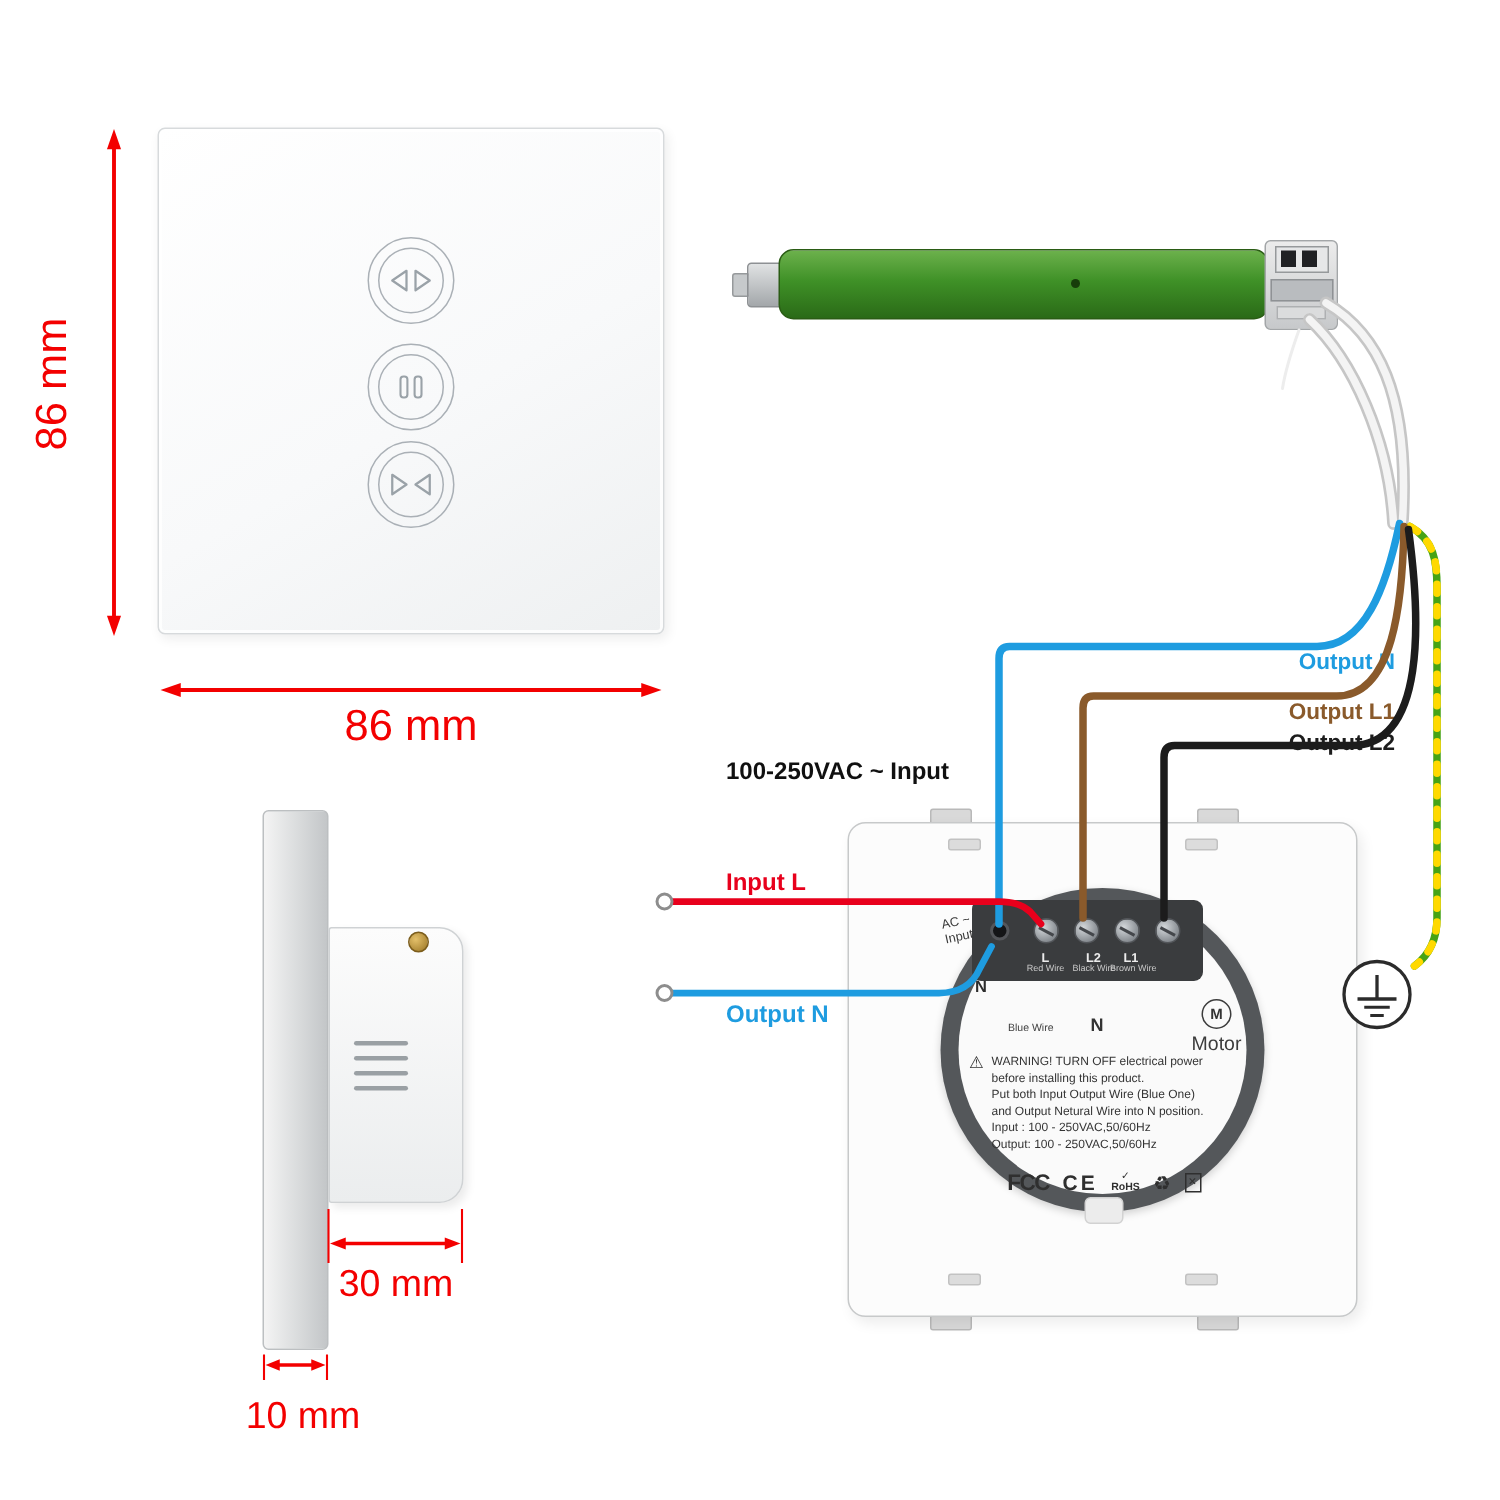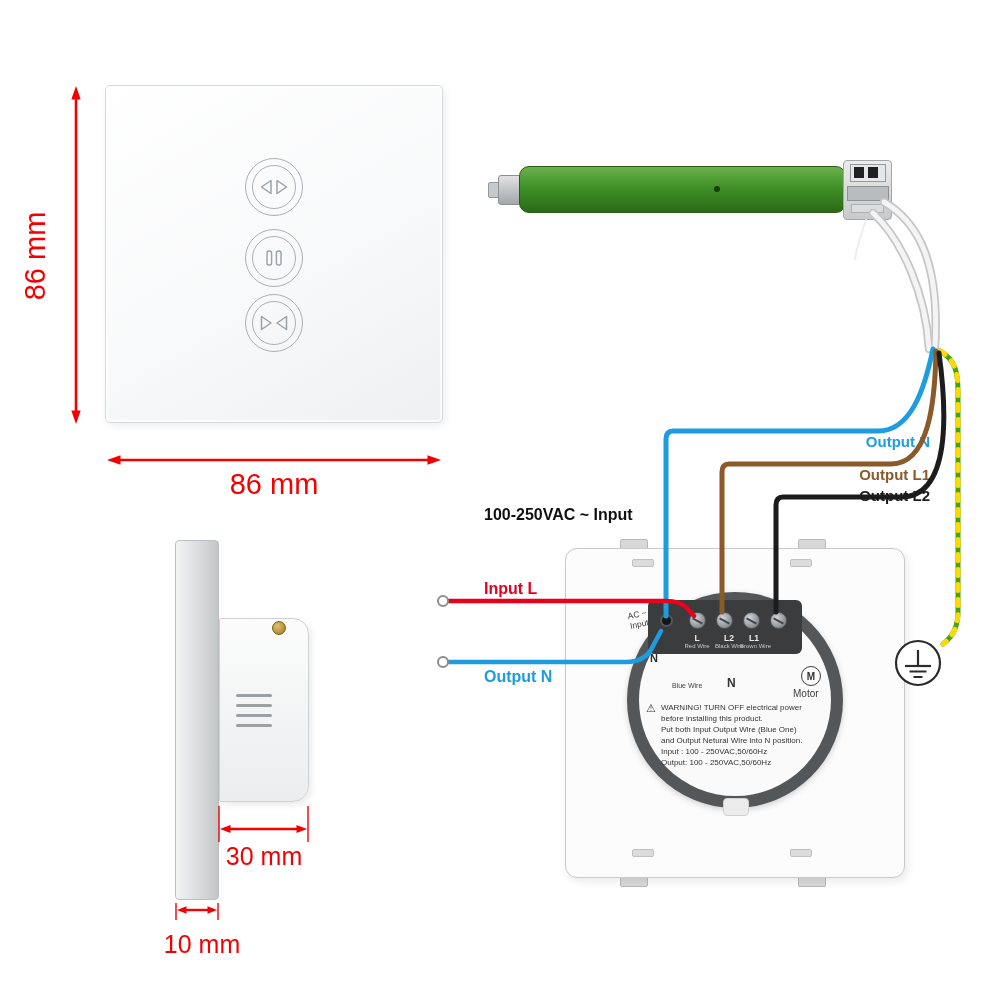--- a/index.html
+++ b/index.html
@@ -58,21 +58,21 @@
   .screw i{display:block;width:11px;height:2px;background:#44474b;transform:rotate(28deg)}
   .t-group{width:28px;text-align:center;top:633px}
   .t-label{font-size:8.5px;font-weight:bold;color:#ececec;line-height:10px}
   .t-wire{font-size:6px;color:#c9c9c9;line-height:7px;white-space:nowrap}
   .ac-label{left:602px;top:612px;width:46px;font-size:8.5px;color:#3a3a3a;line-height:10px;transform:rotate(-12deg);text-align:right}
   .n-left{left:650px;top:652px;font-size:11px;font-weight:bold;color:#2c2c2c}
   .blue-wire-lbl{left:672px;top:682px;font-size:7px;color:#3f3f3f}
   .n-center{left:727px;top:676px;font-size:12px;font-weight:bold;color:#333}
   .m-circle{left:801px;top:666px;width:20px;height:20px;border:1.5px solid #3c3c3c;border-radius:50%;
     display:flex;align-items:center;justify-content:center;font-size:10px;font-weight:bold;color:#333}
-  .m-label{left:793px;top:688px;width:36px;font-size:10px;color:#3c3c3c}
+  .m-label{left:793px;top:688px;width:36px;text-align:center;font-size:13px;color:#3c3c3c}
   .warn-icon{left:646px;top:702px;font-size:11px;color:#333}
   .warn-lines{left:661px;top:702px;width:166px}
   .warn-lines div{font-size:8px;line-height:11px;color:#343434;white-space:nowrap}
   .certs{left:648px;top:776px;width:176px;height:24px;display:flex;align-items:center;justify-content:center;gap:9px;color:#2f2f2f}
   .fcc{font-size:15px;font-weight:bold;letter-spacing:-1px}
   .ce{font-size:14px;letter-spacing:2px;font-weight:bold}
   .rohs{display:flex;flex-direction:column;align-items:center;line-height:7px}
   .rohs .chk{font-size:7px}
   .rohs .txt{font-size:7px;font-weight:bold}
   .recycle{font-size:13px}
@@ -189,20 +189,30 @@
   <div class="abs m-circle">M</div>
   <div class="abs m-label">Motor</div>
   <div class="abs warn-icon">⚠</div>
   <div class="abs warn-lines">
     <div>WARNING! TURN OFF electrical power</div>
     <div>before installing this product.</div>
     <div>Put both Input Output Wire (Blue One)</div>
     <div>and Output Netural Wire into N position.</div>
     <div>Input : 100 - 250VAC,50/60Hz</div>
     <div>Output: 100 - 250VAC,50/60Hz</div>
+  </div>
+  <div class="abs certs">
+    <span class="fcc">FCC</span>
+    <span class="ce">CE</span>
+    <span class="rohs">
+      <span class="chk">✓</span>
+      <span class="txt">RoHS</span>
+    </span>
+    <span class="recycle">♻</span>
+    <span class="weee">✕</span>
   </div>
 
   <svg class="overlay" width="1000" height="1000" viewBox="0 0 1000 1000">
     <g stroke="#f30000" fill="#f30000">
       <line x1="76" y1="99" x2="76" y2="411" stroke-width="2.6"></line>
       <polygon points="76,86 71.3,99.5 80.7,99.5" stroke="none"></polygon>
       <polygon points="76,424 71.3,410.5 80.7,410.5" stroke="none"></polygon>
       <line x1="120" y1="460" x2="428" y2="460" stroke-width="2.6"></line>
       <polygon points="107,460 120.5,455.3 120.5,464.7" stroke="none"></polygon>
       <polygon points="441,460 427.5,455.3 427.5,464.7" stroke="none"></polygon>

